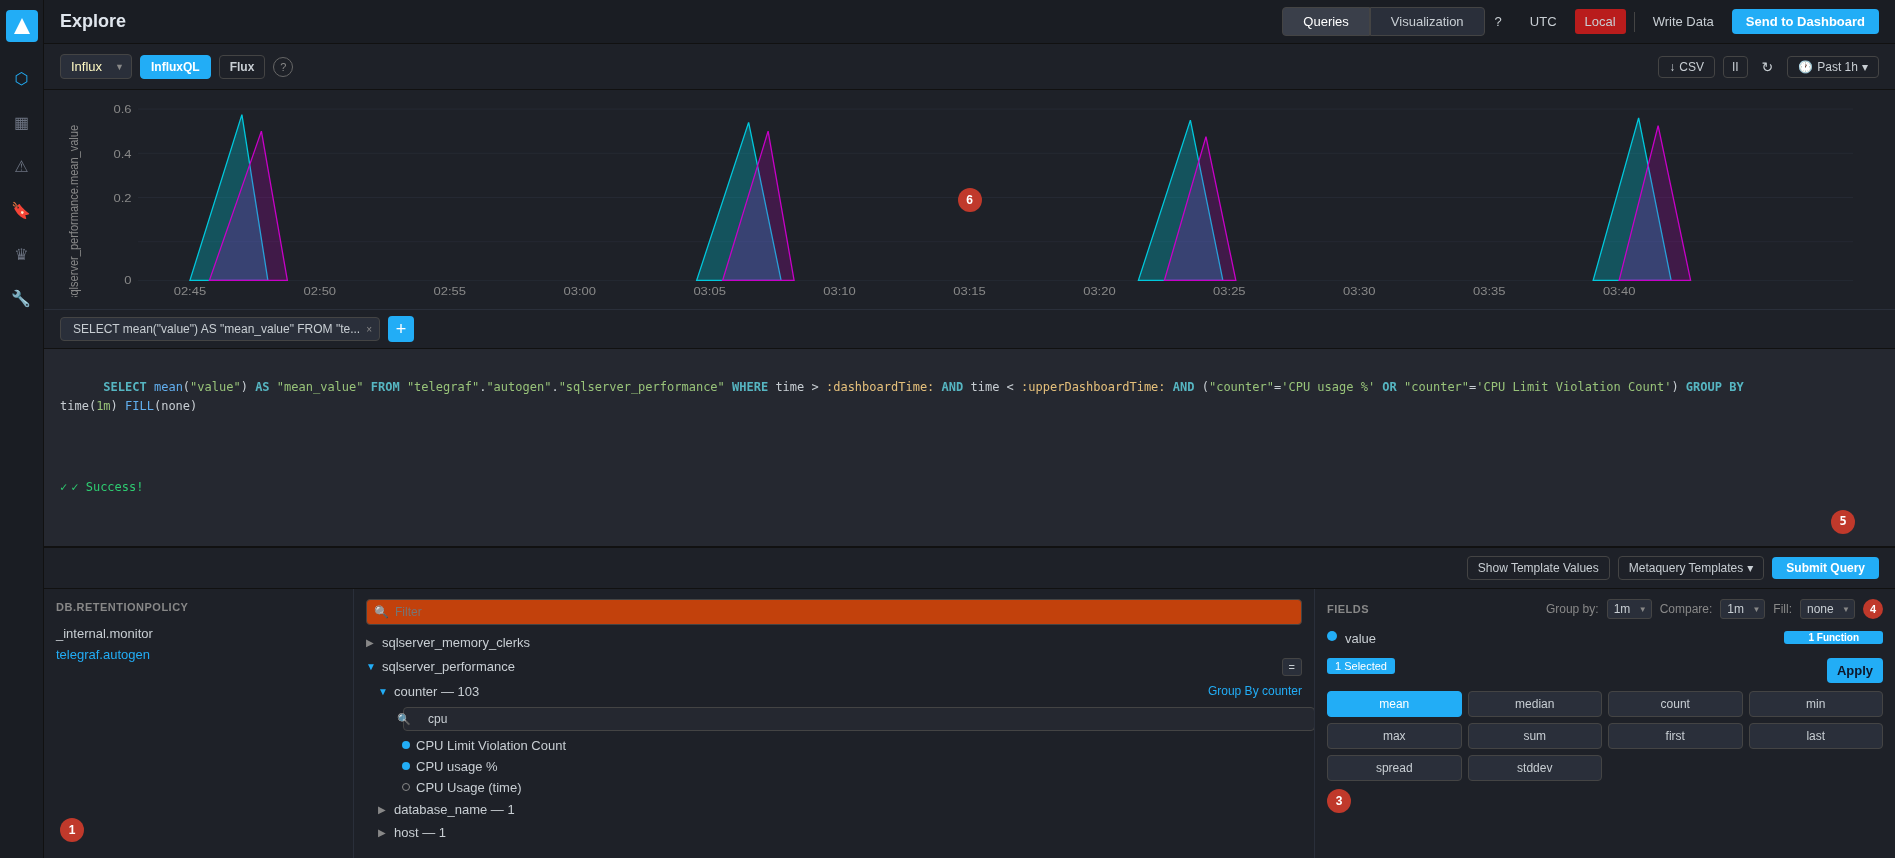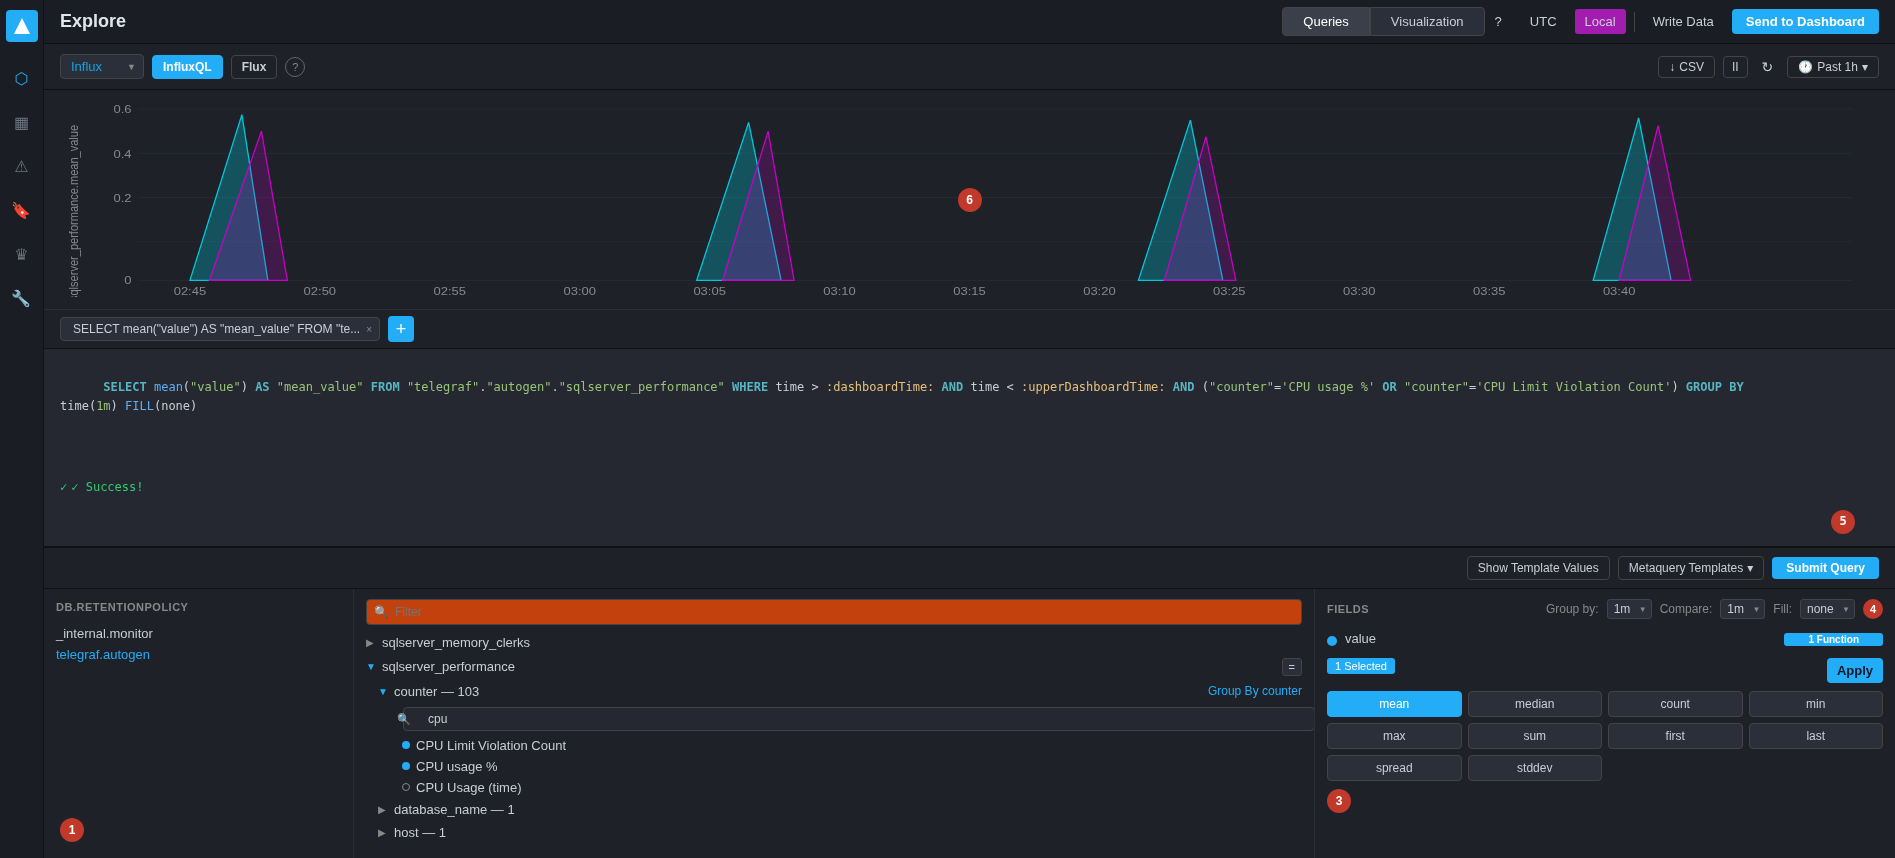--- a/index.html
+++ b/index.html
@@ -18,30 +18,30 @@
     
     .topbar { height: 44px; background: #1a1d23; display: flex; align-items: center; padding: 0 16px; border-bottom: 1px solid #111; flex-shrink: 0; }
     .topbar-title { font-size: 18px; font-weight: 600; color: #e0e6ed; flex: 1; }
     .topbar-center { display: flex; gap: 0; }
     .tab-btn { padding: 6px 20px; background: #2a2f3a; color: #c8ced3; border: 1px solid #444; cursor: pointer; font-size: 13px; }
     .tab-btn:first-child { border-radius: 4px 0 0 4px; }
     .tab-btn:last-child { border-radius: 0 4px 4px 0; }
     .tab-btn.active { background: #3a3f4a; color: #fff; }
     .topbar-right { display: flex; align-items: center; gap: 8px; margin-left: auto; }
     .topbar-btn { padding: 5px 10px; background: transparent; color: #c8ced3; border: none; cursor: pointer; font-size: 13px; border-radius: 3px; }
-    .topbar-btn.active { background: #a21caf; }
+    .topbar-btn.active { background: #b91c1c; }
     .btn-send { padding: 5px 14px; background: #22adf6; color: #fff; border: none; border-radius: 4px; cursor: pointer; font-size: 13px; font-weight: 600; }
     .topbar-divider { width: 1px; height: 20px; background: #444; }
 
     
     .query-area { background: #1e2128; flex-shrink: 0; }
 
     
     .datasource-bar { display: flex; align-items: center; padding: 10px 16px; gap: 8px; border-bottom: 1px solid #111; }
-    .datasource-select { background: #2a2f3a; border: 1px solid #444; color: #0ea5e9; padding: 4px 40px 4px 10px; border-radius: 4px; cursor: pointer; font-size: 13px; appearance: none; position: relative; }
+    .datasource-select { background: #2a2f3a; border: 1px solid #444; color: #fef9c3; padding: 4px 28px 4px 10px; border-radius: 4px; cursor: pointer; font-size: 13px; appearance: none; position: relative; }
     .datasource-wrapper { position: relative; display: inline-block; }
     .datasource-wrapper::after { content: '▼'; position: absolute; right: 8px; top: 50%; transform: translateY(-50%); font-size: 9px; color: #888; pointer-events: none; }
     .query-type-btn { padding: 4px 10px; border-radius: 4px; border: 1px solid #444; background: transparent; color: #c8ced3; cursor: pointer; font-size: 12px; font-weight: 600; }
     .query-type-btn.active { background: #22adf6; border-color: #22adf6; color: #fff; }
     .help-icon { width: 20px; height: 20px; border-radius: 50%; border: 1px solid #666; display: flex; align-items: center; justify-content: center; color: #888; font-size: 11px; cursor: pointer; }
     .ds-right { margin-left: auto; display: flex; align-items: center; gap: 8px; }
     .csv-btn { background: transparent; border: 1px solid #444; color: #c8ced3; padding: 3px 10px; border-radius: 4px; cursor: pointer; font-size: 12px; display: flex; align-items: center; gap: 4px; }
     .pause-btn { background: transparent; border: 1px solid #444; color: #c8ced3; padding: 3px 8px; border-radius: 4px; cursor: pointer; font-size: 12px; display: flex; align-items: center; gap: 2px; }
     .refresh-btn { background: transparent; border: none; color: #c8ced3; padding: 3px 6px; cursor: pointer; font-size: 14px; }
     .time-btn { background: transparent; border: 1px solid #444; color: #c8ced3; padding: 3px 10px; border-radius: 4px; cursor: pointer; font-size: 12px; display: flex; align-items: center; gap: 4px; }
@@ -99,21 +99,21 @@
 
     
     .fields-panel { width: 580px; flex-shrink: 0; background: #1e2128; padding: 10px 12px; overflow-y: auto; }
     .fields-header { display: flex; align-items: center; justify-content: space-between; margin-bottom: 10px; }
     .fields-title { font-size: 11px; color: #888; text-transform: uppercase; letter-spacing: 0.5px; font-weight: 600; }
     .fields-controls { display: flex; align-items: center; gap: 8px; font-size: 12px; }
     .fields-label { color: #888; }
     .fields-select { background: #2a2f3a; border: 1px solid #444; color: #c8ced3; padding: 2px 20px 2px 6px; border-radius: 3px; font-size: 12px; cursor: pointer; appearance: none; }
     .fields-select-wrapper { position: relative; display: inline-block; }
     .fields-select-wrapper::after { content: '▼'; position: absolute; right: 5px; top: 50%; transform: translateY(-50%); font-size: 8px; color: #888; pointer-events: none; }
-    .field-item { display: flex; align-items: flex-end; gap: 8px; padding: 2px 0; cursor: pointer; }
+    .field-item { display: flex; align-items: flex-start; gap: 8px; padding: 2px 0; cursor: pointer; }
     .field-dot { width: 10px; height: 10px; border-radius: 50%; background: #22adf6; flex-shrink: 0; }
     .field-name { color: #c8ced3; font-size: 13px; }
     .function-badge { background: #22adf6; color: #fff; font-size: 10px; font-weight: 700; padding: 1px 24px; border-radius: 3px; cursor: pointer; margin-left: auto; }
     .selected-badge { background: #22adf6; color: #fff; font-size: 11px; padding: 2px 8px; border-radius: 3px; margin-bottom: 8px; }
     .fn-grid { display: grid; grid-template-columns: repeat(4, 1fr); gap: 6px; margin-top: 8px; }
     .fn-btn { background: #2a2f3a; border: 1px solid #444; color: #c8ced3; padding: 5px 8px; border-radius: 4px; font-size: 12px; cursor: pointer; text-align: center; }
     .fn-btn.active { background: #22adf6; border-color: #22adf6; color: #fff; }
     .apply-btn { background: #22adf6; color: #0f172a; border: none; border-radius: 4px; padding: 5px 10px; font-size: 13px; font-weight: 600; cursor: pointer; float: right; }
 
     

